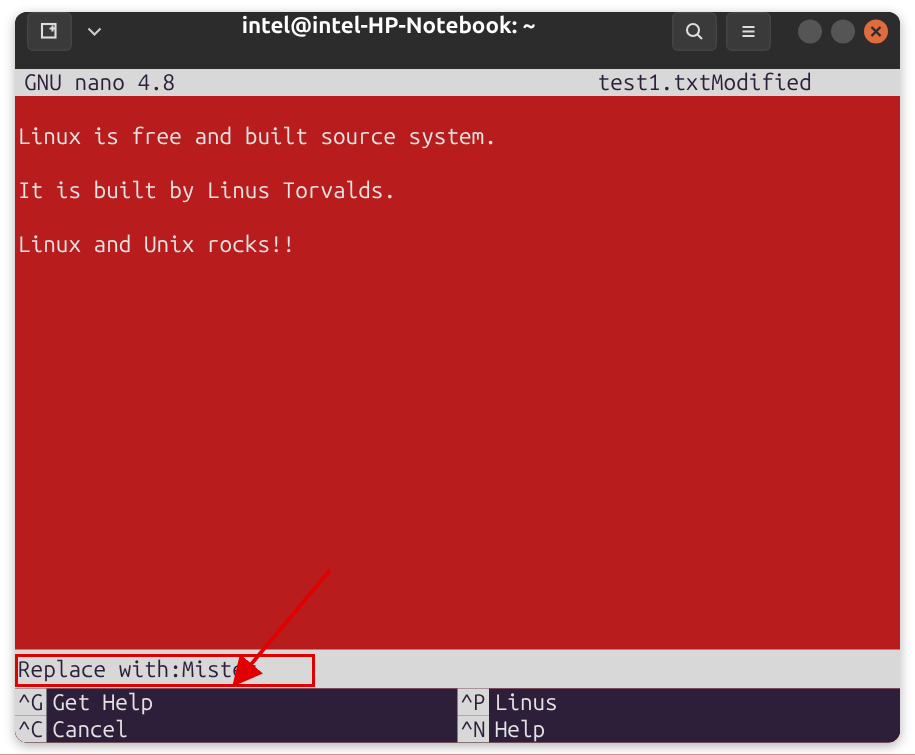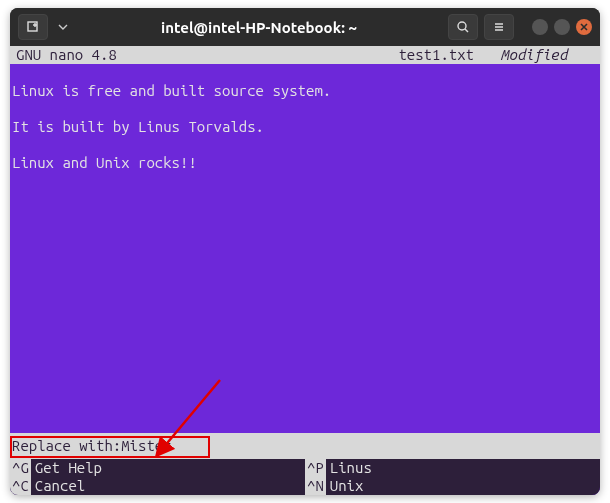--- a/index.html
+++ b/index.html
@@ -20,21 +20,21 @@
     border-radius: 8px;
     overflow: hidden;
     box-shadow: 0 2px 8px rgba(0,0,0,.3);
     display: flex;
     flex-direction: column;
   }
   .titlebar {
     height: 38px;
     background: #2c2c2c;
     display: flex;
-    align-items: center;
+    align-items: flex-start;
     padding: 0 8px;
     gap: 8px;
     font-family: "Ubuntu", "DejaVu Sans", sans-serif;
     color: #ffffff;
   }
   .tb-btn {
     width: 30px; height: 26px;
     border: 1px solid #444;
     border-radius: 4px;
     display: flex; align-items: center; justify-content: center;
@@ -57,40 +57,40 @@
   .win-dot {
     width: 16px; height: 16px; border-radius: 50%;
     background: #555;
     display:flex;align-items:center;justify-content:center;
   }
   .win-dot.min { background:#555; }
   .win-dot.max { background:#555; }
   .win-dot.close { background:#e06b3e; }
   .terminal {
     flex: 1;
-    background: #6d28d9;
+    background: #b91c1c;
     color: #d0d0d0;
     font-family: "Ubuntu Mono","DejaVu Sans Mono",monospace;
     font-size: 15px;
     line-height: 18px;
     position: relative;
     display:flex;
     flex-direction:column;
   }
   .nano-header {
     background: #d8d8d8;
     color: #2d1f3a;
     display: flex;
     padding: 0 6px;
     height: 18px;
     align-items: center;
   }
   .nano-header .left { flex:0 0 200px; }
   .nano-header .mid { flex:1; text-align:right; }
-  .nano-header .right { flex:0 0 120px; text-align:center;font-style:italic; }
+  .nano-header .right { flex:0 0 120px; text-align:left; }
   .editor-body {
     flex:1;
     padding: 0 2px;
     white-space: pre;
     color: #e3e3e3;
     position:relative;
     overflow: visible;
   }
   .prompt-bar {
     background: #d8d8d8;
@@ -219,21 +219,21 @@
           <span>Linus</span>
         </div>
       </div>
       <div class="shortcut-row">
         <div class="sc-cell">
           <span class="sc-key">^C</span>
           <span>Cancel</span>
         </div>
         <div class="sc-cell">
           <span class="sc-key">^N</span>
-          <span>Unix</span>
+          <span>Help</span>
         </div>
       </div>
     </div>
 
   </div>
 
   <div class="highlight-box" style="left:0px; top:428px; width:200px; height:22px;"></div>
 
 </div>
 

